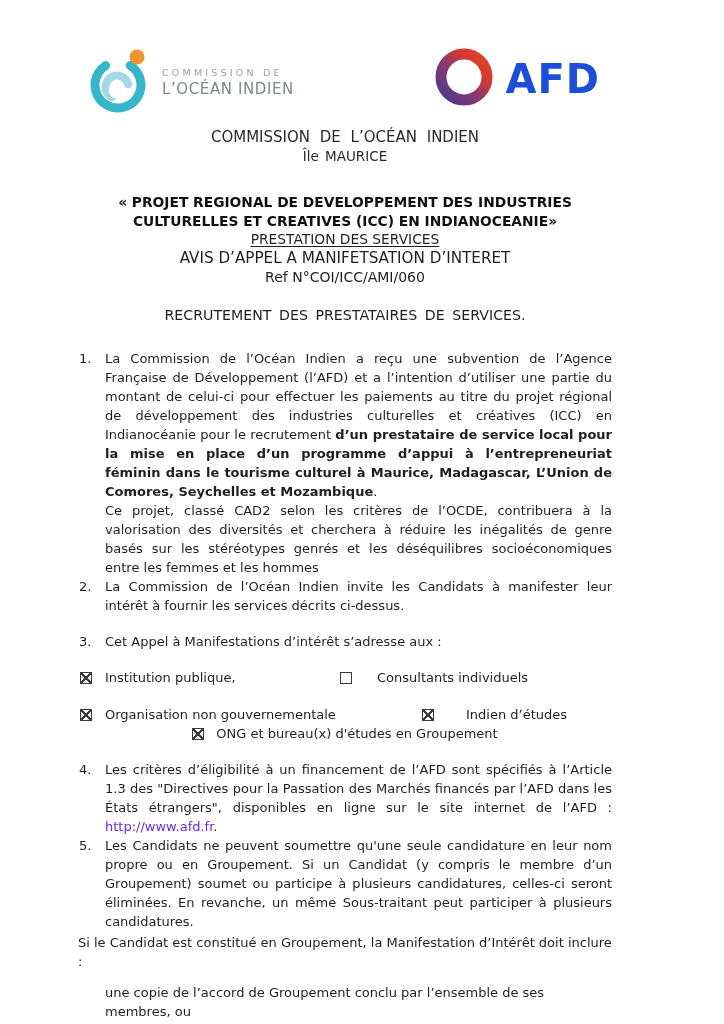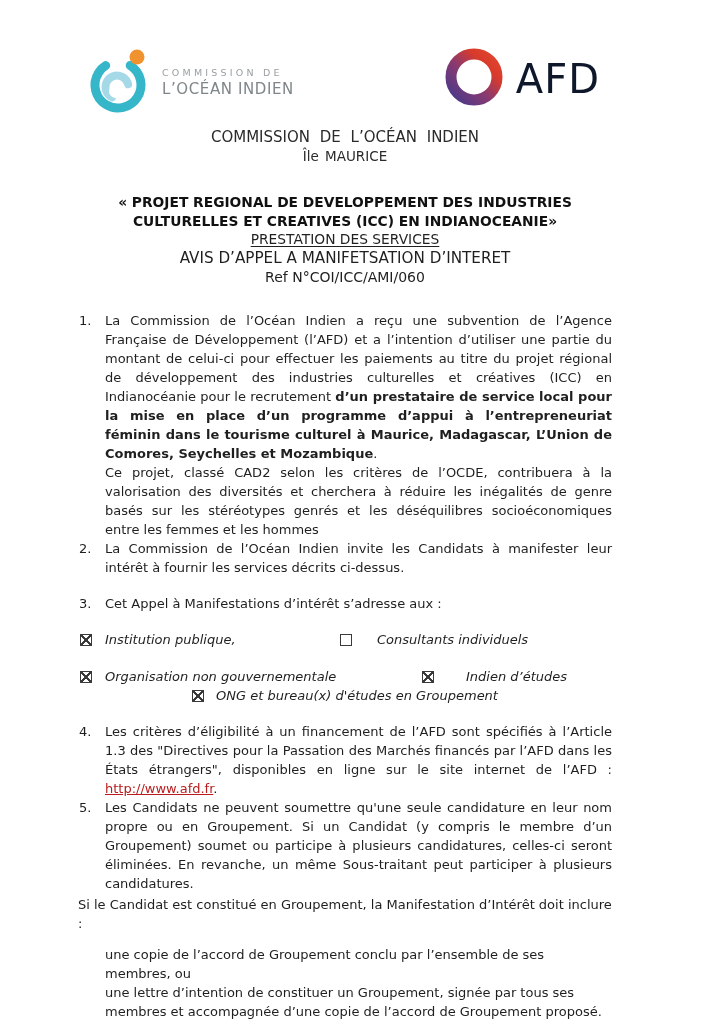--- a/index.html
+++ b/index.html
@@ -10,45 +10,45 @@
     color:#1f1f1f;
   }
   .page { width:688px; height:1024px; padding:45px 76px 0 78px; background:#fff; }
 
   
   .logos { display:flex; justify-content:space-between; align-items:flex-start; height:72px; padding:0 12px 0 10px; }
   .coi-logo { display:flex; align-items:center; gap:10px; }
   .coi-text .l1 { font-size:9.5px; letter-spacing:3.2px; color:#9aa0a3; white-space:nowrap; }
   .coi-text .l2 { font-size:15px; letter-spacing:0.6px; color:#7f8689; white-space:nowrap; margin-top:2px; }
   .afd-logo { display:flex; align-items:center; gap:12px; margin-top:2px; }
-  .afd-text { font-size:40px; font-weight:normal; color:#0f172a; letter-spacing:1px; line-height:1; }
+  .afd-text { font-size:40px; font-weight:bold; color:#1d4ed8; letter-spacing:1px; line-height:1; }
 
   
   .center { text-align:center; }
   .org   { margin-top:11px; font-size:15px; line-height:19px; word-spacing:5px; color:#2a2a2a; }
   .orgsub{ font-size:13.5px; line-height:19px; word-spacing:2px; color:#2a2a2a; }
   .proj  { margin-top:27px; font-weight:bold; font-size:13.8px; line-height:18.5px; color:#111; }
   .prest { font-size:13.8px; line-height:19px; }
   .prest span { text-decoration:underline; text-underline-offset:2px; }
   .avis  { font-size:15.2px; line-height:19px; }
   .ref   { font-size:14px; line-height:19px; }
   .sect  { margin-top:19px; font-size:14.2px; line-height:19px; word-spacing:3px; }
 
   
   .bodytxt { margin-top:24px; font-size:13px; line-height:19px; }
   .li { position:relative; padding-left:27px; text-align:justify; }
   .num { position:absolute; left:1px; top:0; }
   .para { text-align:justify; }
   .mt10 { margin-top:2px; } .mt12 { margin-top:12px; } .mt13 { }
   .mt17 { margin-top:17px; } .mt18 { margin-top:18px; }
   .b { font-weight:bold; }
-  .link { color:#b91c1c; text-decoration:underline; }
+  .link { color:#6d28d9; }
 
   
-  .cbrow { display:flex; align-items:flex-end; margin-left:2px;font-style:italic; }
+  .cbrow { display:flex; align-items:flex-end; margin-left:2px; }
   .cbrow.centered { justify-content:center; margin-left:0; }
   .col { display:flex; align-items:center; }
   .g13 { gap:13px; } .g25 { gap:25px; } .g32 { gap:32px; } .g12 { gap:12px; }
   .w260 { width:260px; } .w342 { width:342px; }
   .cb { width:12px; height:12px; flex:0 0 12px; border:1.3px solid #3a3a3a; background:#fff; }
   .cb.checked {
     background:
       linear-gradient(45deg,  transparent 43%, #3a3a3a 43%, #3a3a3a 57%, transparent 57%),
       linear-gradient(-45deg, transparent 43%, #3a3a3a 43%, #3a3a3a 57%, transparent 57%);
   }
@@ -96,20 +96,21 @@
   </div>
 
   <div class="center org">COMMISSION DE L’OCÉAN INDIEN</div>
   <div class="center orgsub">Île MAURICE</div>
 
   <div class="center proj">« PROJET REGIONAL DE DEVELOPPEMENT DES INDUSTRIES CULTURELLES ET CREATIVES (ICC) EN INDIANOCEANIE»</div>
   <div class="center prest"><span>PRESTATION DES SERVICES</span></div>
   <div class="center avis">AVIS D’APPEL A MANIFETSATION D’INTERET</div>
   <div class="center ref">Ref N°COI/ICC/AMI/060</div>
 
+  <div class="center sect">RECRUTEMENT DES PRESTATAIRES DE SERVICES.</div>
 
   <div class="bodytxt">
 
     <div class="li">
       <span class="num">1.</span>
       <span><span>La Commission de l’Océan Indien a reçu une subvention de l’Agence Française de Développement (l’AFD) et a l’intention d’utiliser une partie du montant de celui-ci pour effectuer les paiements au titre du projet régional de développement des industries culturelles et créatives (ICC) en Indianocéanie pour le recrutement </span><span class="b">d’un prestataire de service local pour la mise en place d’un programme d’appui à l’entrepreneuriat féminin dans le tourisme culturel à Maurice, Madagascar, L’Union de Comores, Seychelles et Mozambique</span><span>.</span></span>
     </div>
 
     <div class="para indent mt13">Ce projet, classé CAD2 selon les critères de l’OCDE, contribuera à la valorisation des diversités et cherchera à réduire les inégalités de genre basés sur les stéréotypes genrés et les déséquilibres socioéconomiques entre les femmes et les hommes</div>
 

